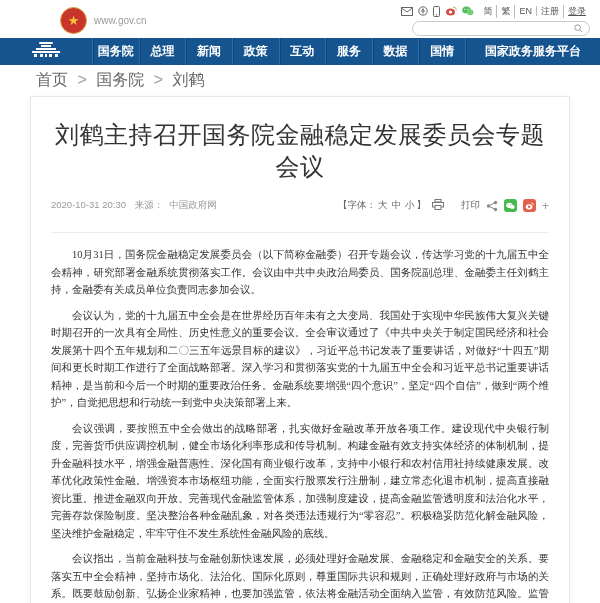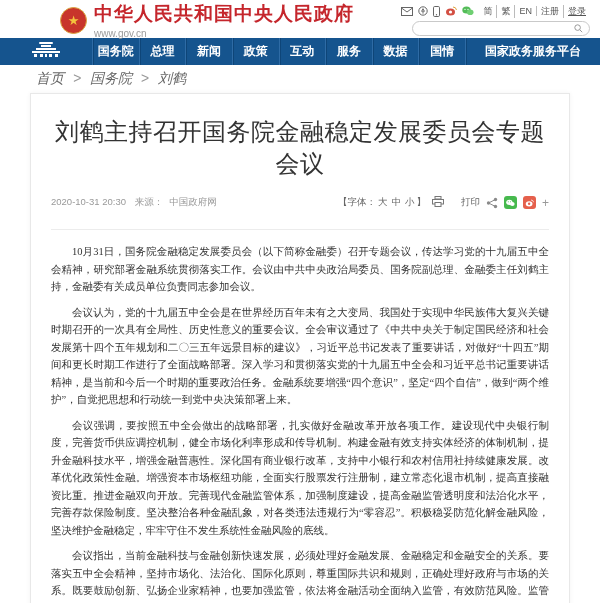--- a/index.html
+++ b/index.html
@@ -31,21 +31,21 @@
   
   .nav { display:flex; height:27px; background:#15548e; color:#fff; align-items:stretch; }
   .nav-home { width:92px; display:flex; align-items:center; justify-content:center;
     cursor:pointer; }
   .nav-item { flex:1; display:flex; align-items:center; justify-content:center;
     font-size:12px; font-weight:bold; border-left:1px solid #2e6ba5;
     box-shadow:inset 1px 0 0 #0e4578; cursor:pointer; white-space:nowrap; }
   .nav-item.wide { flex:0 0 135px; }
 
   
-  .breadcrumb { padding:5px 0 4px 36px; font-size:14px; color:#666;font-style:italic; }
+  .breadcrumb { padding:5px 0 4px 36px; font-size:16px; color:#666; }
   .breadcrumb a { color:#666; text-decoration:none; cursor:pointer; }
   .breadcrumb .sep { margin:0 5px; color:#999; }
 
   
   .content-box { margin:1px 30px 0 30px; border:1px solid #e8e8e8;
     box-shadow:0 0 5px rgba(0,0,0,0.05); padding:16px 20px 20px 20px; min-height:530px;
     background:#fff; }
   .article-title { text-align:center; font-size:24px; color:#333; font-weight:400;
     letter-spacing:0.5px; margin:6px 0 16px; }
 
@@ -68,21 +68,20 @@
     font-family:"Liberation Serif", serif; text-align:justify; }
   .article-body p { text-indent:2em; margin-bottom:8px; }
 </style>
 </head>
 <body>
 
 <div class="site-header">
   <div class="brand">
     <div class="emblem">★</div>
     <div class="brand-text">
-      <div class="site-name">中华人民共和国中央人民政府</div>
       <div class="site-url">www.gov.cn</div>
     </div>
   </div>
   <div class="header-right">
     <div class="quick-row">
       <span>
         <svg width="12" height="9" viewBox="0 0 12 9">
             <rect x="0.5" y="0.5" width="11" height="8" fill="none" stroke="#666"></rect>
             <path d="M0.5 1 L6 5 L11.5 1" fill="none" stroke="#666"></path>
           </svg>

